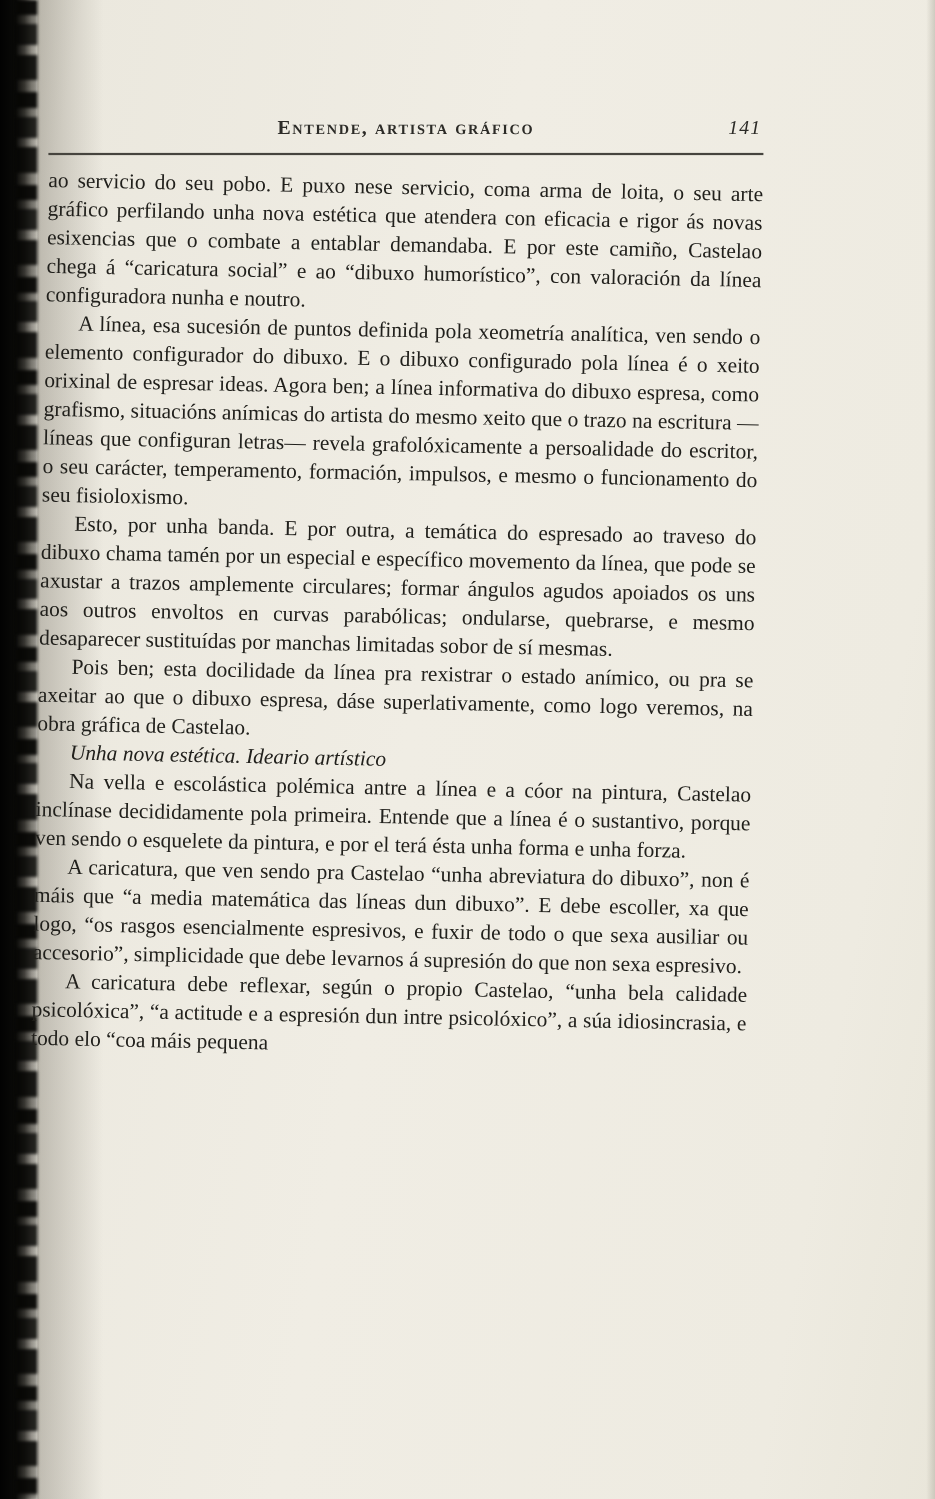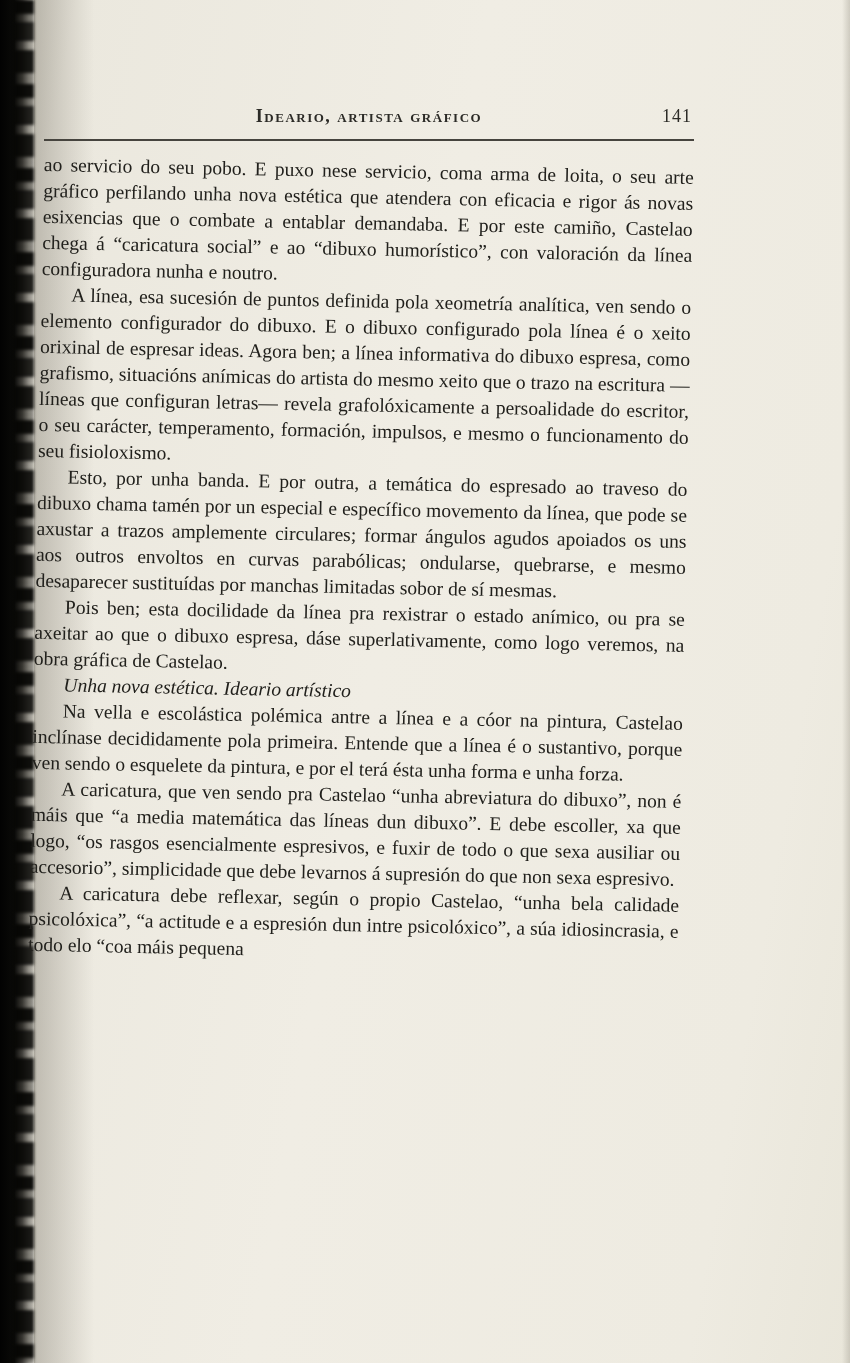--- a/index.html
+++ b/index.html
@@ -79,20 +79,21 @@
     letter-spacing: 1.5px;
     color: #2c2b27;
   }
   .page-number {
     position: absolute;
     right: 2px;
     top: 0;
     font-size: 18px;
     color: #2c2b27;
     letter-spacing: 1px;
+    font-style: italic;
   }
   .header-rule {
     border: 0;
     border-top: 2px solid #46443e;
     margin: 7px 0 0 0;
   }
   .body-text {
     margin-top: 24px;
     font-size: 19.5px;
     line-height: 26px;
@@ -120,21 +121,21 @@
 
 <div class="scan-page">
   <div class="binding"></div>
   <div class="binding-rough"></div>
   <div class="binding-shadow"></div>
   <div class="right-edge"></div>
 
   <div class="content">
 
     <div class="header">
-      <span class="header-title">Ideario, artista gráfico</span>
+      <span class="header-title">Entende, artista gráfico</span>
       <span class="page-number">141</span>
     </div>
     <hr class="header-rule">
 
     <div class="body-text">
       <p class="no-indent">ao servicio do seu pobo. E puxo nese servicio, coma arma de loita, o seu arte gráfico perfilando unha nova estética que atendera con eficacia e rigor ás novas esixencias que o combate a entablar demandaba. E por este camiño, Castelao chega á “caricatura social” e ao “dibuxo humorístico”, con valoración da línea configuradora nunha e noutro.</p>
       <p>A línea, esa sucesión de puntos definida pola xeometría analítica, ven sendo o elemento configurador do dibuxo. E o dibuxo configurado pola línea é o xeito orixinal de espresar ideas. Agora ben; a línea informativa do dibuxo espresa, como grafismo, situacións anímicas do artista do mesmo xeito que o trazo na escritura —líneas que configuran letras— revela grafolóxicamente a persoalidade do escritor, o seu carácter, temperamento, formación, impulsos, e mesmo o funcionamento do seu fisioloxismo.</p>
       <p>Esto, por unha banda. E por outra, a temática do espresado ao traveso do dibuxo chama tamén por un especial e específico movemento da línea, que pode se axustar a trazos amplemente circulares; formar ángulos agudos apoiados os uns aos outros envoltos en curvas parabólicas; ondularse, quebrarse, e mesmo desaparecer sustituídas por manchas limitadas sobor de sí mesmas.</p>
       <p>Pois ben; esta docilidade da línea pra rexistrar o estado anímico, ou pra se axeitar ao que o dibuxo espresa, dáse superlativamente, como logo veremos, na obra gráfica de Castelao.</p>
 

